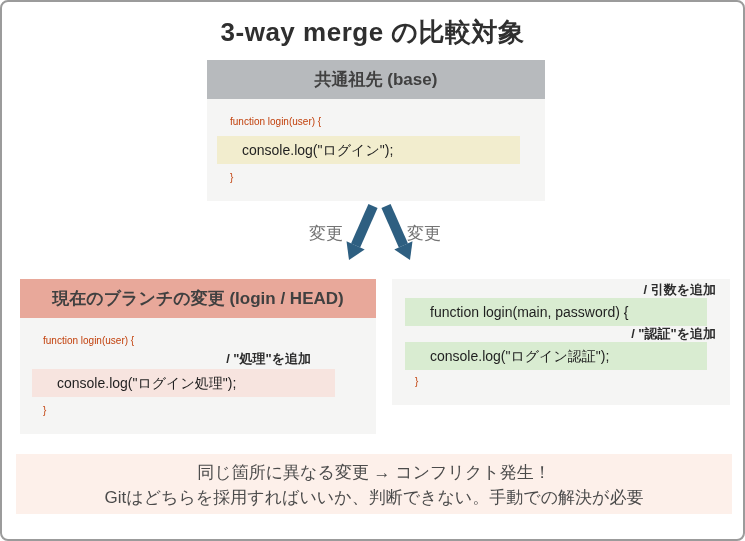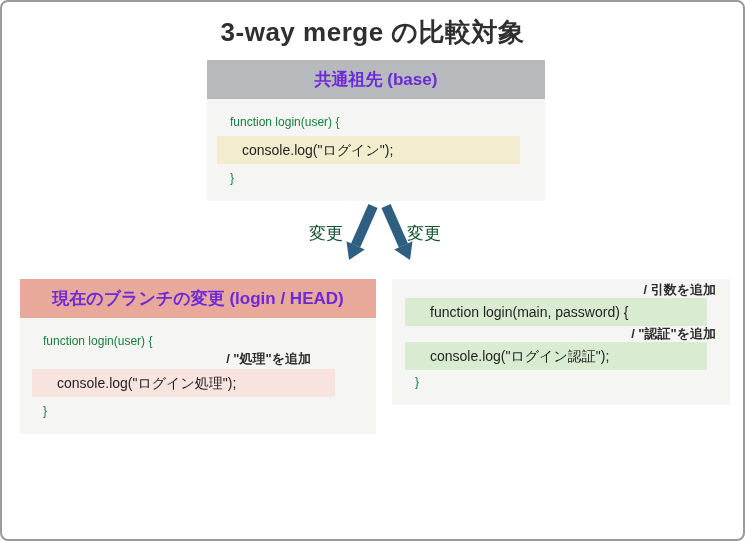--- a/index.html
+++ b/index.html
@@ -23,38 +23,38 @@
     text-align: center;
     font-size: 26px; font-weight: bold;
     color: #2f2f2f;
     letter-spacing: 0.5px;
   }
   .merge-box { position: absolute; }
   .box-header {
     width: 100%;
     height: 39px; line-height: 39px;
     text-align: center;
-    color: #6d28d9; font-weight: bold; font-size: 17px;
+    color: #404040; font-weight: bold; font-size: 17px;
   }
   .box-body {
     width: 100%;
     background: var(--code-bg, #f5f5f4);
     padding-top: 12px; padding-bottom: 12px;
   }
   .base-box  { left: 205px; top: 58px;  width: 338px; }
   .ours-box  { left: 18px;  top: 277px; width: 356px; }
   .theirs-box{ left: 390px; top: 277px; width: 338px; }
   .base-box .box-header   { background: var(--base-header, #b7babd); }
   .ours-box .box-header   { background: var(--ours-header, #e8a89a); }
   .theirs-box .box-header { background: var(--theirs-header, #abdba4); }
 
   .code-line {
     margin-left: 23px;
     height: 22px; line-height: 22px;
-    font-size: 12px; color: #15803d;
+    font-size: 10px; color: #c2410c;
   }
   .hl-row {
     height: 28px; line-height: 28px;
     margin: 3px 25px 3px 10px;
     padding-left: 25px;
     font-size: 14px; color: #1f1f1f;
   }
   .base-box .hl-row   { background: var(--base-highlight, #f2edce); }
   .ours-box .hl-row   { background: var(--ours-highlight, #f7e4df); margin-right: 41px; margin-left: 12px; }
   .theirs-box .hl-row { background: var(--theirs-highlight, #d9ecd1); margin-right: 23px; margin-left: 13px; margin-top: 1px; margin-bottom: 1px; }
@@ -63,21 +63,21 @@
     font-size: 13px; font-weight: bold; color: #2c2c2c;
     text-align: right;
   }
   .ours-box .annot   { margin-right: 65px; }
   .theirs-box .annot { margin-right: 14px; }
   .theirs-box .box-body { padding-top: 4px; }
 
   .arrow-svg { position: absolute; left: 295px; top: 200px; }
   .change-label {
     position: absolute; top: 220px;
-    font-size: 17px; color: #14532d;
+    font-size: 17px; color: #737373;
   }
   .change-label.left  { left: 307px; }
   .change-label.right { left: 405px; }
 
   .note-box {
     position: absolute; left: 14px; top: 452px;
     width: 716px; height: 60px;
     background: var(--note-bg, #fdf0ea);
     text-align: center;
     padding-top: 6px;
@@ -129,14 +129,18 @@
   <div class="merge-box theirs-box">
     <div class="box-body">
       <div class="annot">/ 引数を追加</div>
       <div class="hl-row">function login(main, password) {</div>
       <div class="annot">/ "認証"を追加</div>
       <div class="hl-row">console.log("ログイン認証");</div>
       <div class="code-line">}</div>
     </div>
   </div>
 
+  <div class="note-box">
+    <div class="note-line">同じ箇所に異なる変更 → コンフリクト発生！</div>
+    <div class="note-line">Gitはどちらを採用すればいいか、判断できない。手動での解決が必要</div>
+  </div>
 
 </div>
 
 </body></html>

